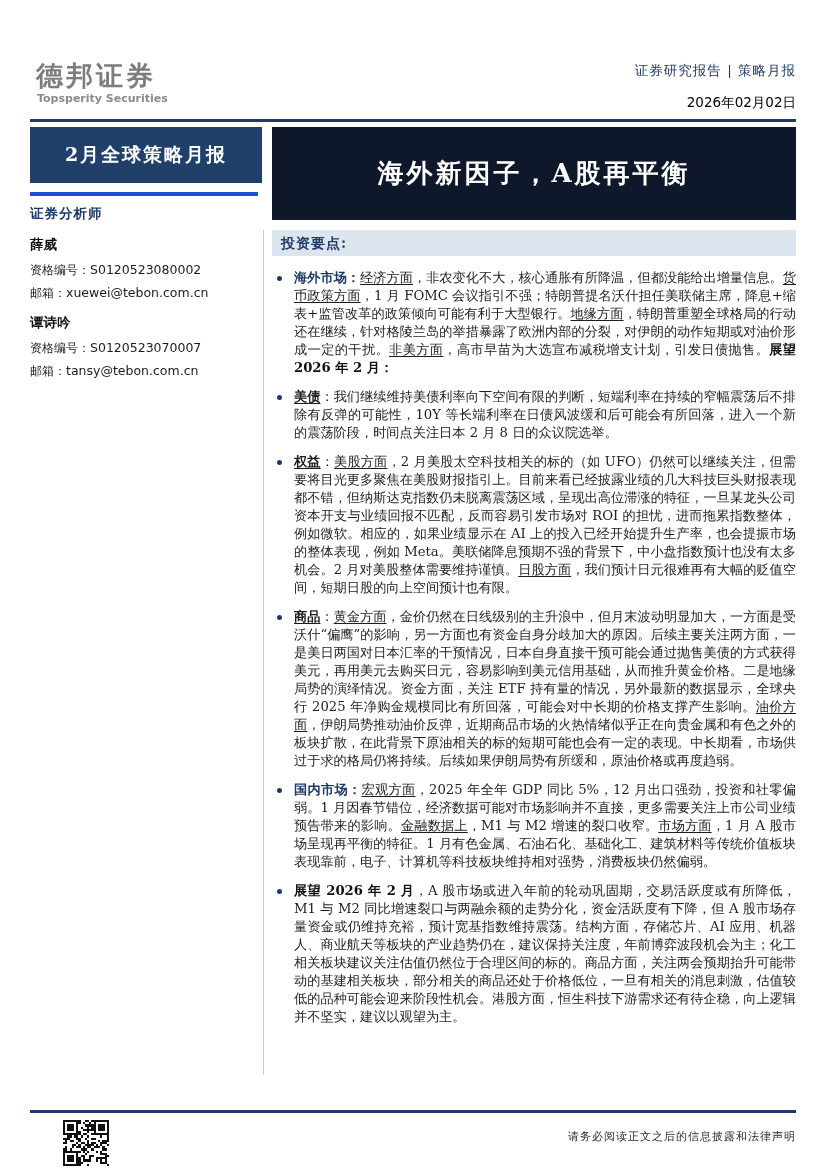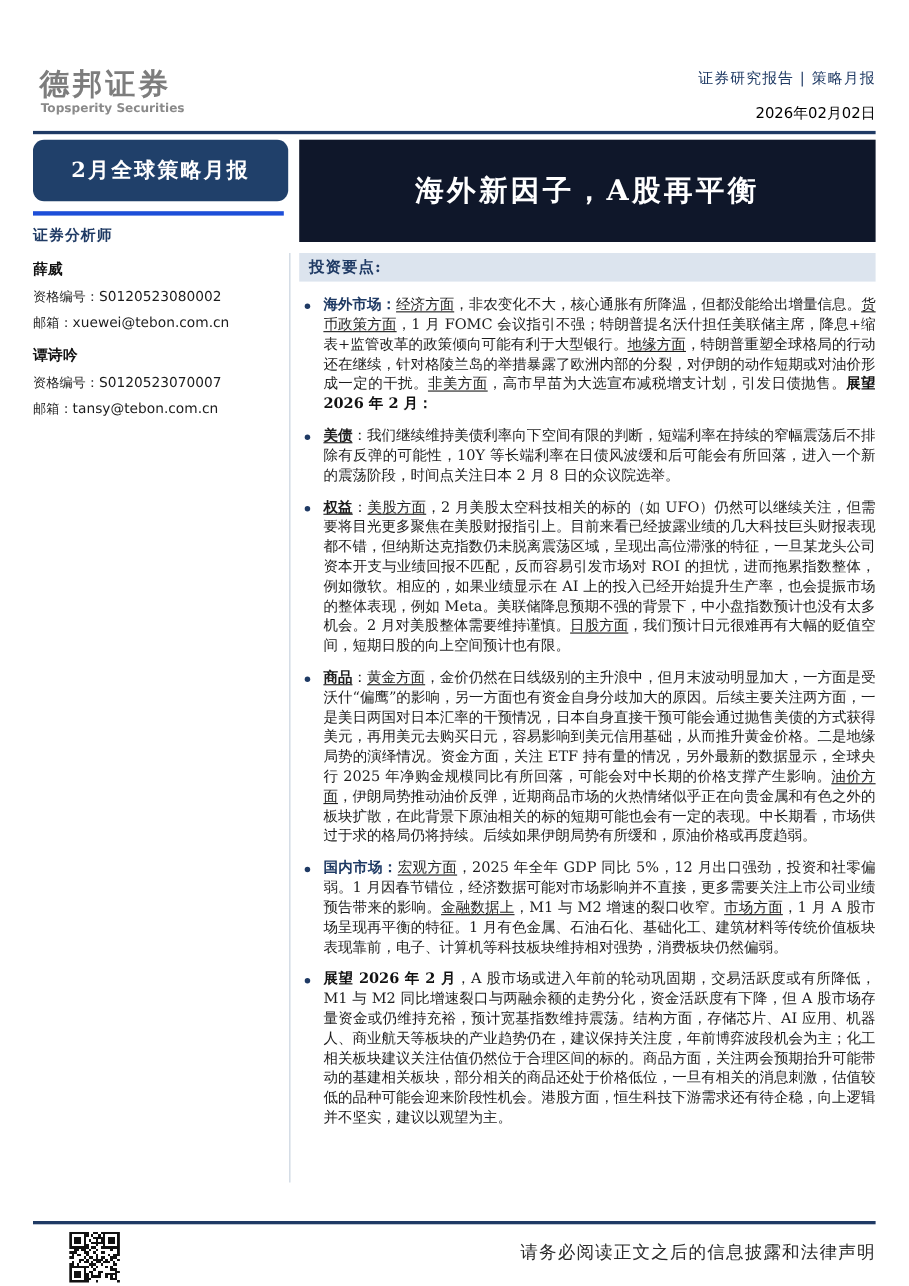--- a/index.html
+++ b/index.html
@@ -8,21 +8,21 @@
   .page { position:relative; width:826px; height:1169px; background:#fff; overflow:hidden; }
 
   
   .logo-cn { position:absolute; left:36px; top:58px; font-size:27px; font-weight:bold; color:#7d7d7d; letter-spacing:3px; font-family:"DejaVu Sans","Liberation Sans",sans-serif; }
   .logo-en { position:absolute; left:37px; top:92px; font-size:11px; font-weight:bold; color:#8a8a8a; font-family:"DejaVu Sans","Liberation Sans",sans-serif; }
   .report-type { position:absolute; right:30px; top:62px; font-size:13.5px; color:#1f3a64; letter-spacing:1px; }
   .report-date { position:absolute; right:30px; top:94px; font-size:13.5px; color:#000000; font-family:"DejaVu Sans","Liberation Sans",sans-serif; }
   .top-rule { position:absolute; left:30px; top:119px; width:766px; height:3px; background:#1f3a64; }
 
   
-  .band-left { position:absolute; left:30px; top:127px; width:232px; height:56px; background:#20406a; color:#fff; display:flex; align-items:center; justify-content:center; font-size:19px; font-weight:bold; letter-spacing:2px;border-radius:10px; }
+  .band-left { position:absolute; left:30px; top:127px; width:232px; height:56px; background:#20406a; color:#fff; display:flex; align-items:center; justify-content:center; font-size:19px; font-weight:bold; letter-spacing:2px; }
   .band-title { position:absolute; left:272px; top:127px; width:524px; height:93px; background:#0f172a; color:#fff; display:flex; align-items:center; justify-content:center; font-size:26px; font-weight:bold; letter-spacing:3px; }
 
   
   .sidebar { position:absolute; left:30px; top:192px; width:228px; }
   .analyst-header { border-top:4px solid #1d4ed8; padding-top:9px; color:#1f3a64; font-weight:bold; font-size:13.5px; letter-spacing:1px; }
   .analyst { margin-top:13px; }
   .analyst-name { font-size:13.5px; font-weight:bold; color:#111; margin-bottom:8px; }
   .analyst-field { font-size:12px; color:#222; margin-bottom:7px; line-height:15px; }
   .analyst-field .val { font-family:"DejaVu Sans","Liberation Sans",sans-serif; font-size:12.5px; color:#1c1c1c; }
 
@@ -35,21 +35,21 @@
   ul.bullets li { position:relative; padding-left:22px; font-size:13.2px; line-height:18px; color:#1d1d1d; text-align:justify; margin-bottom:11px; }
   ul.bullets li::before { content:""; position:absolute; left:5px; top:7px; width:5px; height:5px; border-radius:50%; background:#1f3a64; }
   .seg-bold-navy { font-weight:bold; color:#1f3a64; }
   .seg-bold { font-weight:bold; color:#111; }
   .seg-underline { text-decoration:underline; text-underline-offset:2px; }
   .seg-bold-underline { font-weight:bold; text-decoration:underline; text-underline-offset:2px; }
 
   
   .footer-rule { position:absolute; left:30px; top:1110px; width:766px; height:3px; background:#1f3a64; }
   .qr { position:absolute; left:63px; top:1120px; width:46px; height:46px; }
-  .disclaimer { position:absolute; right:30px; top:1129px; font-size:16px; color:#2a2a2a; letter-spacing:1px; }
+  .disclaimer { position:absolute; right:30px; top:1129px; font-size:11px; color:#2a2a2a; letter-spacing:1px; }
 </style>
 </head>
 <body>
 
 <div class="page">
 
   <div class="logo-cn">德邦证券</div>
   <div class="logo-en">Topsperity Securities</div>
   <div class="report-type">证券研究报告 | 策略月报</div>
   <div class="report-date">2026年02月02日</div>

